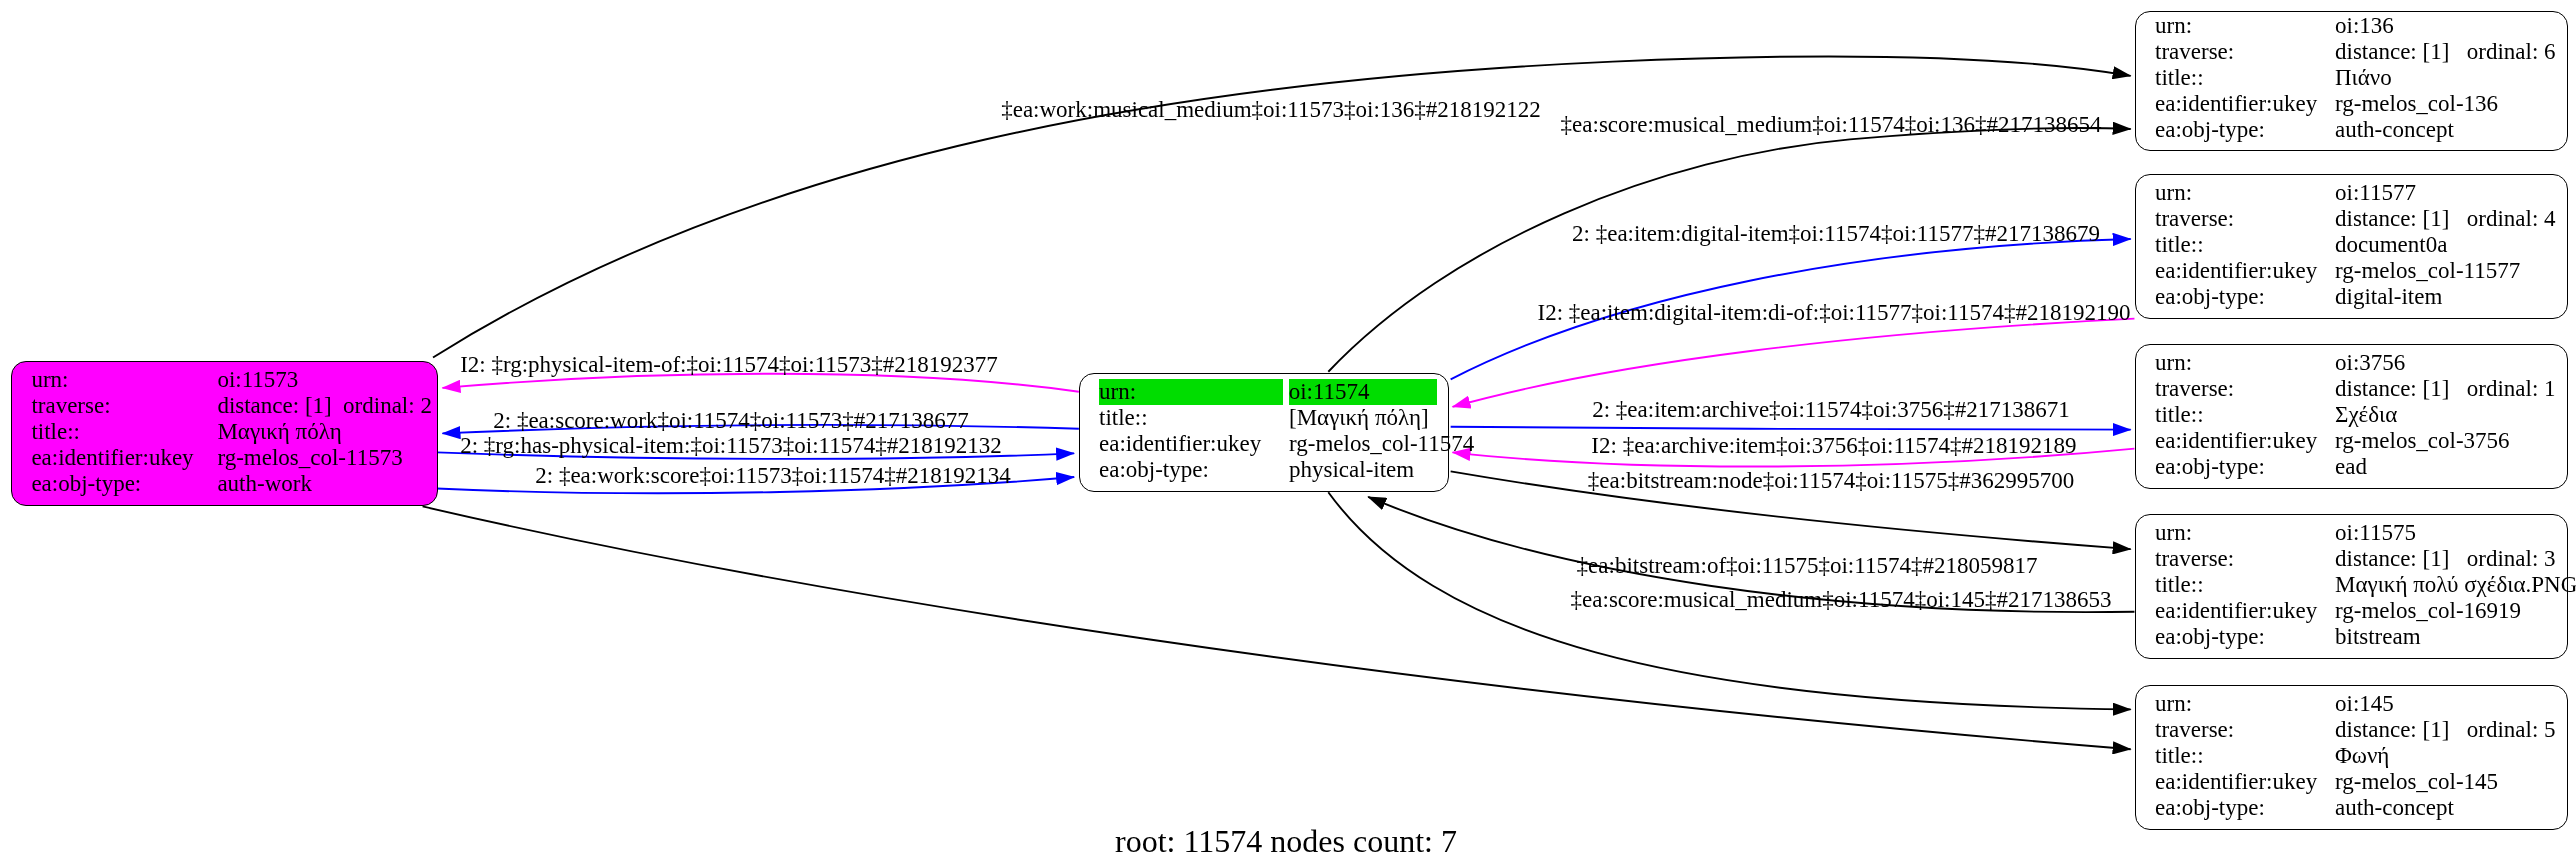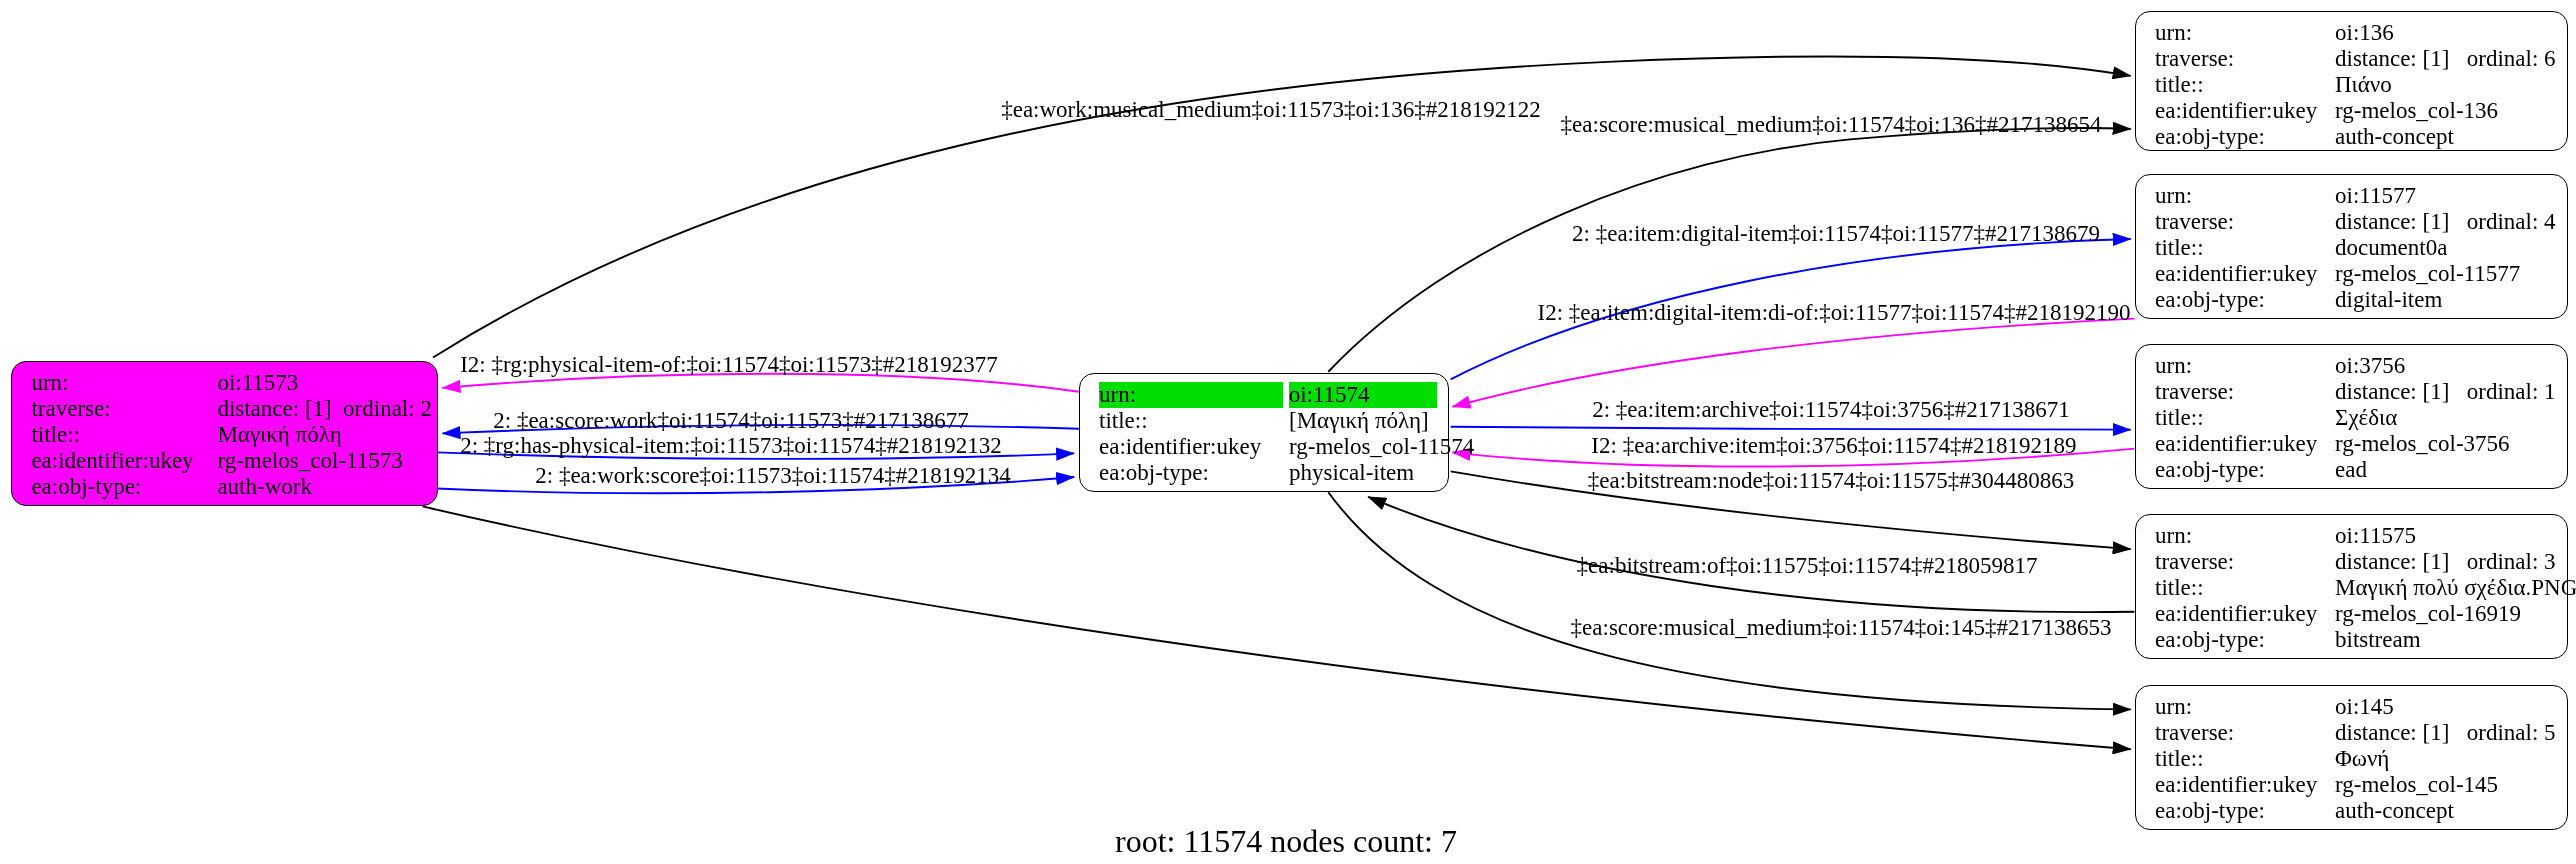--- a/index.html
+++ b/index.html
@@ -17,21 +17,21 @@
   .edge.blue{stroke:#0000FF;}
   .edge.magenta{stroke:#FF00FF;}
 
   .node{
     position:absolute;
     background:#ffffff;
     border:1.9px solid #000;
     border-radius:15px;
     box-sizing:border-box;
     padding:7.6px 11.4px 7.6px 19px;
-    display:flex;flex-direction:column;justify-content:space-between;
+    display:flex;flex-direction:column;justify-content:flex-end;
     font-size:23px;
   }
   .node--magenta{background:#FF00FF;}
   .row{display:flex;line-height:26px;white-space:nowrap;}
   .k{width:180px;flex:none;}
   .node--center .k{width:190px;}
   .node--left .k{width:186px;}
   .v{flex:1;overflow:visible;}
   .o{flex:none;margin-left:11.4px;}
   .row.hl .k,.row.hl .v{background:#00DD00;}
@@ -250,20 +250,20 @@
   <div class="elabel" style="left:1271px;top:110px;">‡ea:work:musical_medium‡oi:11573‡oi:136‡#218192122</div>
   <div class="elabel" style="left:1831px;top:125px;">‡ea:score:musical_medium‡oi:11574‡oi:136‡#217138654</div>
   <div class="elabel" style="left:729px;top:365px;">I2: ‡rg:physical-item-of:‡oi:11574‡oi:11573‡#218192377</div>
   <div class="elabel" style="left:731px;top:421px;">2: ‡ea:score:work‡oi:11574‡oi:11573‡#217138677</div>
   <div class="elabel" style="left:731px;top:446px;">2: ‡rg:has-physical-item:‡oi:11573‡oi:11574‡#218192132</div>
   <div class="elabel" style="left:731px;top:476px;margin-left:42px;">2: ‡ea:work:score‡oi:11573‡oi:11574‡#218192134</div>
   <div class="elabel" style="left:1836px;top:234px;">2: ‡ea:item:digital-item‡oi:11574‡oi:11577‡#217138679</div>
   <div class="elabel" style="left:1834px;top:313px;">I2: ‡ea:item:digital-item:di-of:‡oi:11577‡oi:11574‡#218192190</div>
   <div class="elabel" style="left:1831px;top:410px;">2: ‡ea:item:archive‡oi:11574‡oi:3756‡#217138671</div>
   <div class="elabel" style="left:1834px;top:446px;">I2: ‡ea:archive:item‡oi:3756‡oi:11574‡#218192189</div>
-  <div class="elabel" style="left:1831px;top:481px;">‡ea:bitstream:node‡oi:11574‡oi:11575‡#304480863</div>
+  <div class="elabel" style="left:1831px;top:481px;">‡ea:bitstream:node‡oi:11574‡oi:11575‡#362995700</div>
   <div class="elabel" style="left:1807px;top:566px;text-align:right;">‡ea:bitstream:of‡oi:11575‡oi:11574‡#218059817</div>
-  <div class="elabel" style="left:1841px;top:628px;text-align:center;">‡ea:score:musical_medium‡oi:11574‡oi:145‡#217138653</div>
+  <div class="elabel" style="left:1841px;top:600px;text-align:center;">‡ea:score:musical_medium‡oi:11574‡oi:145‡#217138653</div>
 
   <div class="footer" style="left:1286px;top:841px;">root: 11574 nodes count: 7</div>
 
 </div>
 
 
 </body></html>

